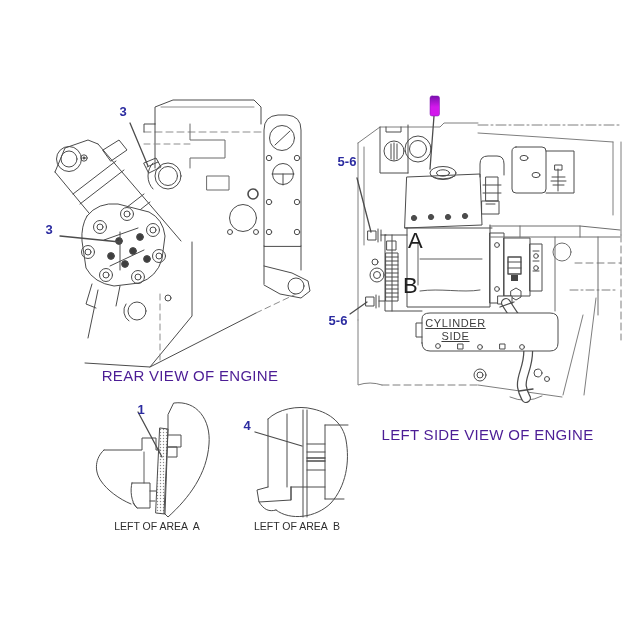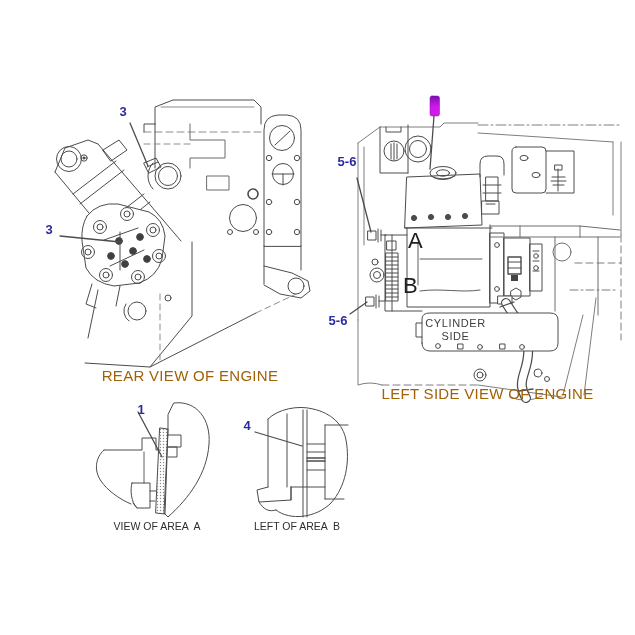--- a/index.html
+++ b/index.html
@@ -9,30 +9,30 @@
   }
   svg{position:absolute;overflow:visible;}
   .callout{
     position:absolute;color:#2b2ba0;font-size:13px;font-weight:bold;
     text-align:center;cursor:pointer;line-height:1;
   }
   .area-letter{
     position:absolute;color:#1f1f1f;font-size:22px;font-weight:normal;line-height:1;
   }
   .main-caption{
-    position:absolute;color:#a16207;font-size:15px;text-align:center;
+    position:absolute;color:#4c1d95;font-size:15px;text-align:center;
     letter-spacing:0.3px;line-height:1;
   }
   .small-caption{
     position:absolute;color:#2e2e2e;font-size:10.5px;text-align:center;
     white-space:pre;line-height:1;
   }
   .component-label{
     position:absolute;color:#3d3d3d;font-size:11px;text-align:center;
-    letter-spacing:0.6px;line-height:13px;
+    letter-spacing:0.6px;line-height:13px;text-decoration:underline;
   }
 </style>
 </head>
 <body>
 
 <div id="stage">
 
   <svg style="left:40px;top:80px" width="280" height="300" viewBox="0 0 280 300">
     <g fill="none" stroke="#4c4c4c" stroke-width="1" stroke-linecap="round" stroke-linejoin="round">
 
@@ -315,17 +315,17 @@
 
   <div class="component-label" style="left:413px;top:317px;width:85px">
     <div>CYLINDER</div>
     <div>SIDE</div>
   </div>
 
   <div class="callout" style="left:134px;top:403px;width:14px">1</div>
   <div class="callout" style="left:240px;top:419px;width:14px">4</div>
 
   <div class="main-caption" style="left:50px;top:368px;width:280px">REAR VIEW OF ENGINE</div>
-  <div class="main-caption" style="left:340px;top:386px;width:295px">LEFT SIDE VIEW OF ENGINE</div>
-  <div class="small-caption" style="left:87px;top:521px;width:140px">VIEW OF AREA  A</div>
+  <div class="main-caption" style="left:340px;top:427px;width:295px">LEFT SIDE VIEW OF ENGINE</div>
+  <div class="small-caption" style="left:87px;top:521px;width:140px">LEFT OF AREA  A</div>
   <div class="small-caption" style="left:238px;top:521px;width:118px">LEFT OF AREA  B</div>
 
 </div>
 
 </body></html>

